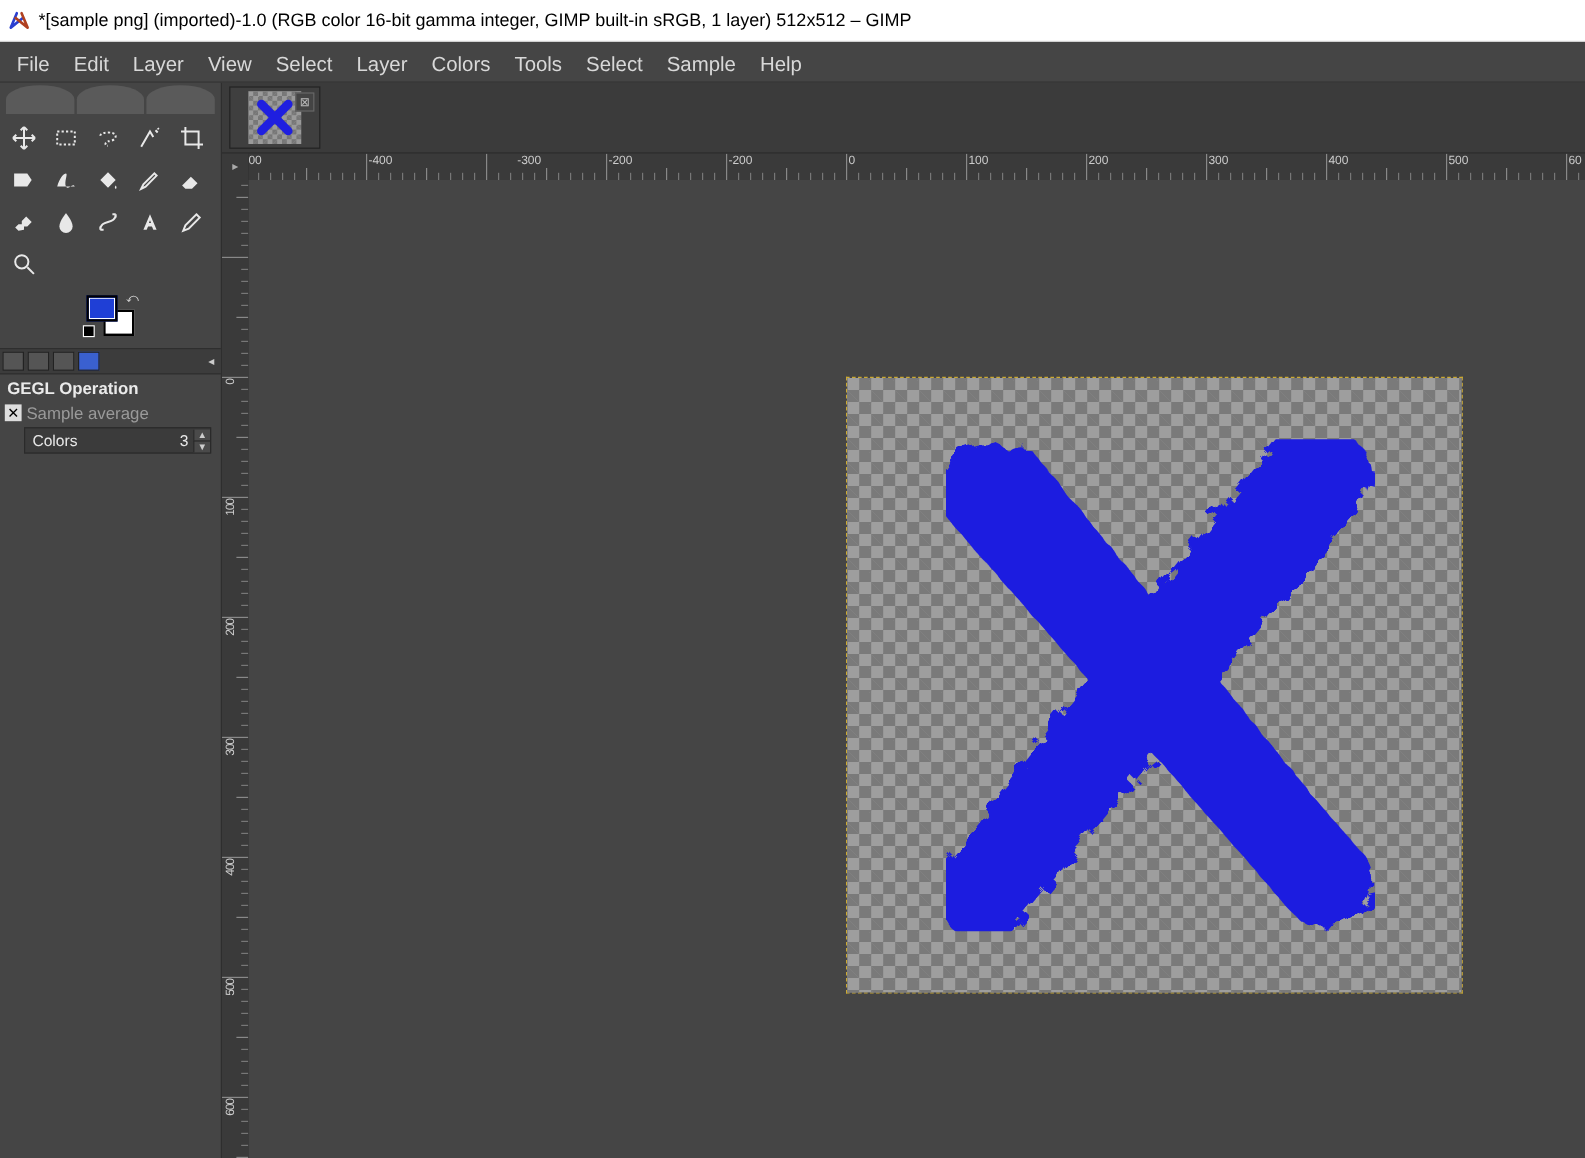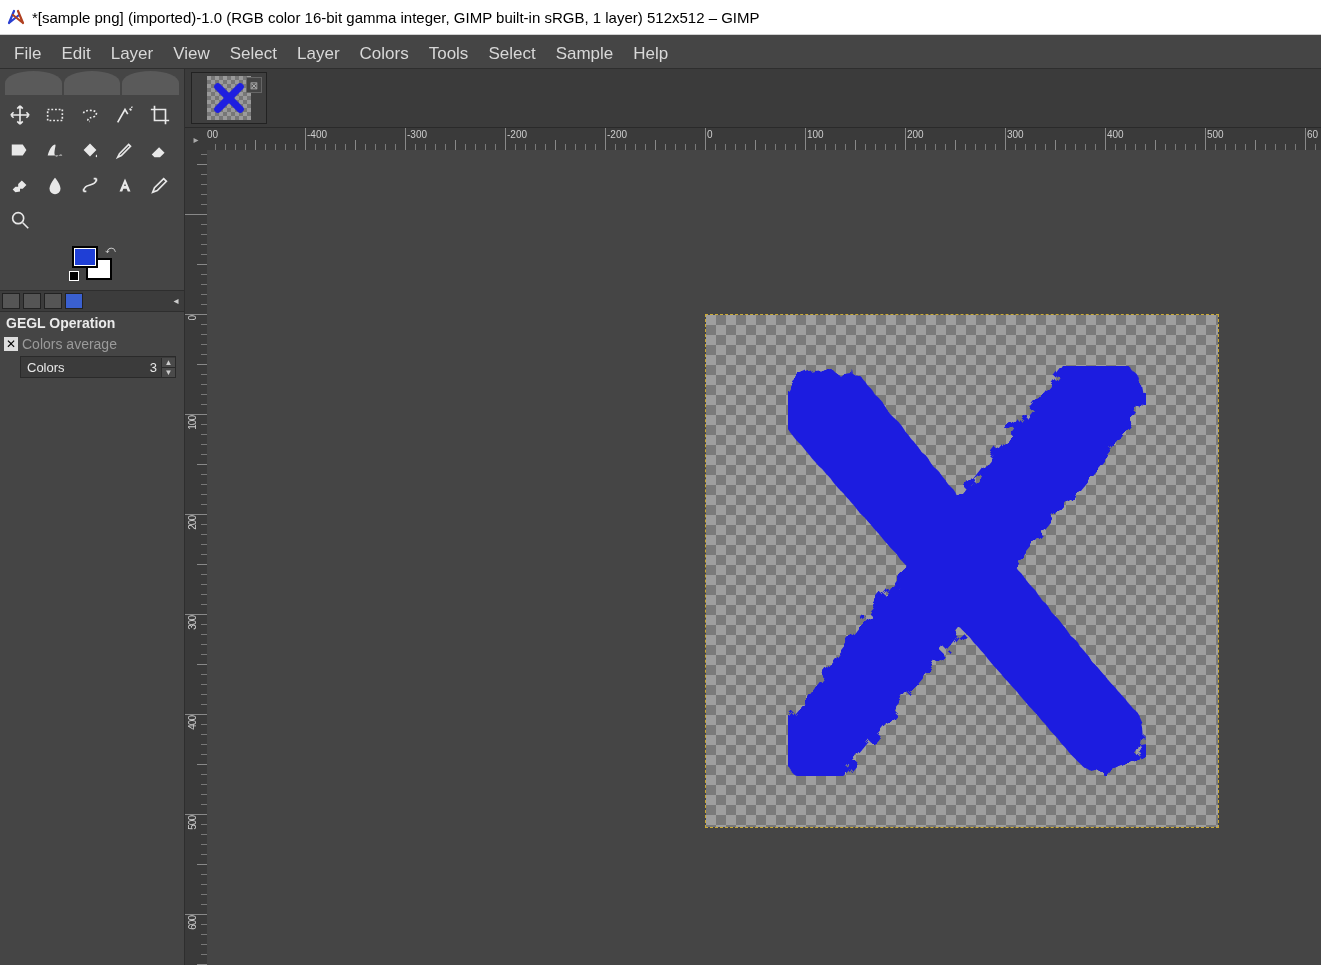--- a/index.html
+++ b/index.html
@@ -354,21 +354,21 @@
       <div class="mini-tab"></div>
       <div class="mini-tab active"></div>
       <div class="spacer"></div>
       <div class="arrow">◂</div>
     </div>
 
     <div class="tool-opts-header">GEGL Operation</div>
 
     <div class="opt-row">
       <span class="chk">✕</span>
-      <span class="lbl">Colors average</span>
+      <span class="lbl">Sample average</span>
     </div>
 
     <div class="opt-field">
       <span class="name">Colors</span>
       <span class="val">3</span>
       <span class="spin">
           <span>▲</span>
           <span>▼</span>
         </span>
     </div>
@@ -498,21 +498,21 @@
           <div class="tick-minor" style="left: 1038px;"></div>
           <div class="tick-mid" style="left: 1048px;"></div>
           <div class="tick-minor" style="left: 1058px;"></div>
           <div class="tick-minor" style="left: 1068px;"></div>
           <div class="tick-minor" style="left: 1078px;"></div>
           <div class="tick-minor" style="left: 1088px;"></div>
           <div class="tick-major" style="left: 1098px;"></div>
           <div class="tick-minor" style="left: 1108px;"></div>
           <div class="tick-label" style="left: -2px;">00</div>
           <div class="tick-label" style="left: 98px;">-400</div>
-          <div class="tick-label" style="left: 198px;">-300</div>
+          <div class="tick-label" style="left: 198px; padding-left: 24px;">-300</div>
           <div class="tick-label" style="left: 298px;">-200</div>
           <div class="tick-label" style="left: 398px;">-200</div>
           <div class="tick-label" style="left: 498px;">0</div>
           <div class="tick-label" style="left: 598px;">100</div>
           <div class="tick-label" style="left: 698px;">200</div>
           <div class="tick-label" style="left: 798px;">300</div>
           <div class="tick-label" style="left: 898px;">400</div>
           <div class="tick-label" style="left: 998px;">500</div>
           <div class="tick-label" style="left: 1098px;">60</div>
         </div>

